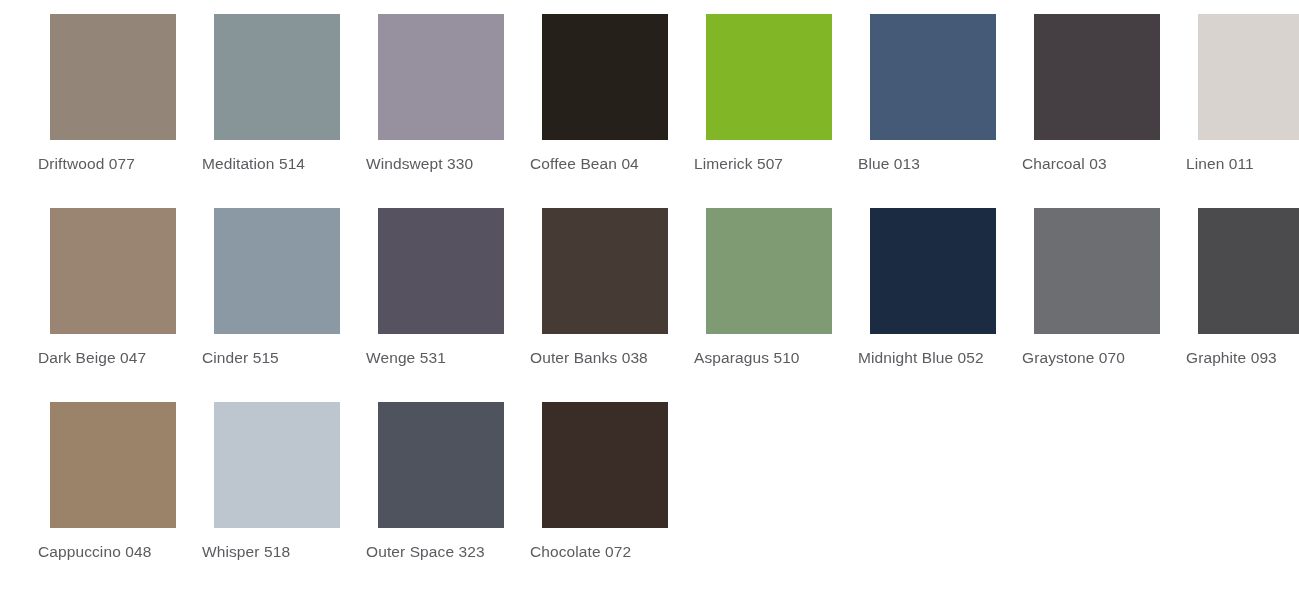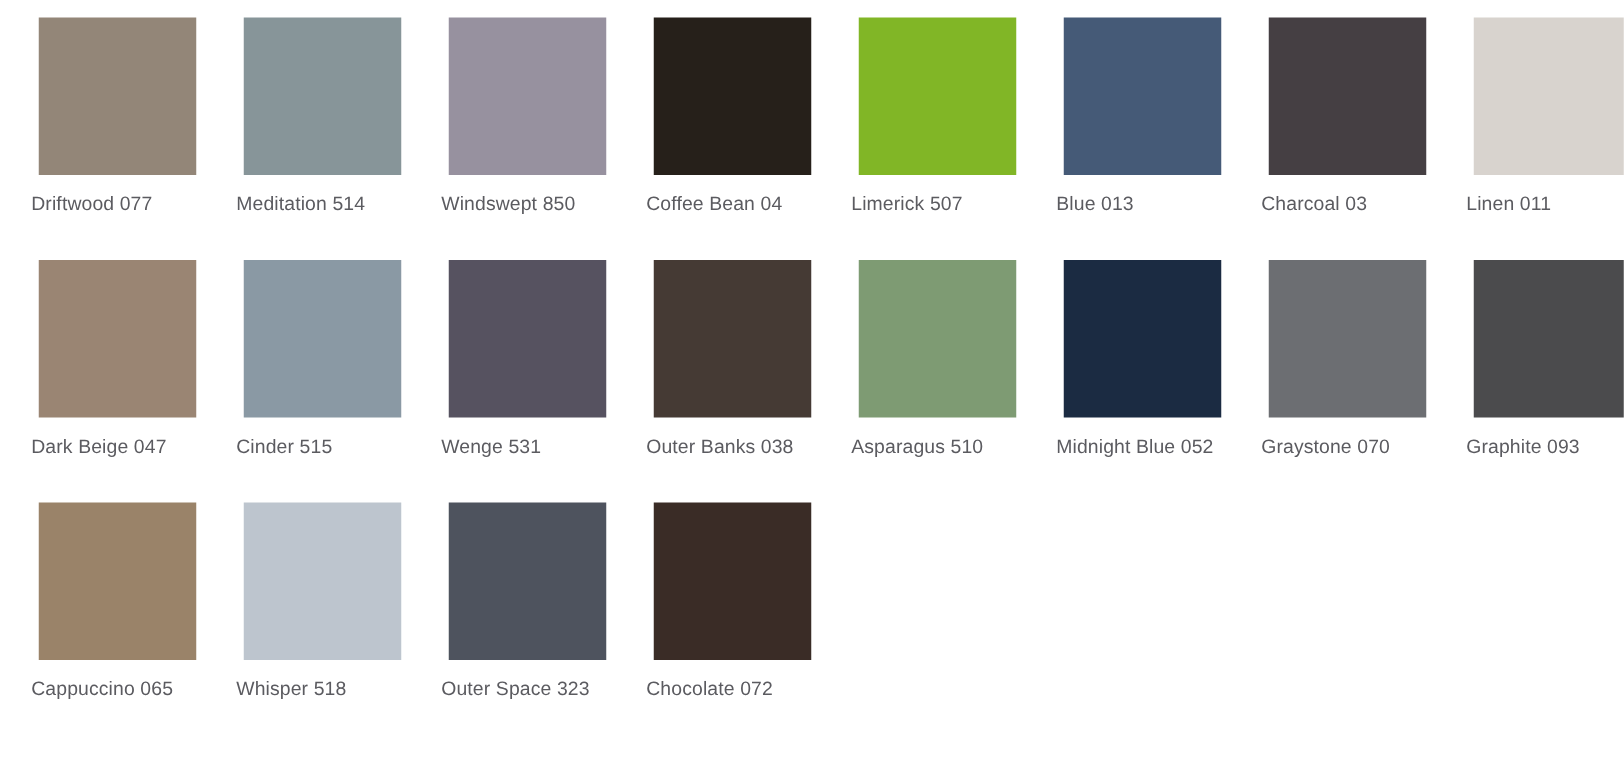--- a/index.html
+++ b/index.html
@@ -27,21 +27,21 @@
     flex-direction: row;
     align-items: flex-start;
     height: 194px;
   }
   .swatch-row.row-3 { height: 200px; }
   .swatch-card {
     width: 164px;
     flex: 0 0 164px;
     display: flex;
     flex-direction: column;
-    align-items: center;
+    align-items: flex-end;
   }
   .swatch-chip {
     width: 126px;
     height: 126px;
     display: block;
   }
   .swatch-label {
     margin-top: 13px;
     width: 138px;
     font-size: 15.5px;
@@ -61,21 +61,21 @@
       <div class="swatch-card">
         <div class="swatch-chip" style="background-color: rgb(147, 134, 120);"></div>
         <div class="swatch-label">Driftwood 077</div>
       </div>
       <div class="swatch-card">
         <div class="swatch-chip" style="background-color: rgb(135, 149, 153);"></div>
         <div class="swatch-label">Meditation 514</div>
       </div>
       <div class="swatch-card">
         <div class="swatch-chip" style="background-color: rgb(151, 145, 159);"></div>
-        <div class="swatch-label">Windswept 850</div>
+        <div class="swatch-label">Windswept 330</div>
       </div>
       <div class="swatch-card">
         <div class="swatch-chip" style="background-color: rgb(38, 32, 26);"></div>
         <div class="swatch-label">Coffee Bean 04</div>
       </div>
       <div class="swatch-card">
         <div class="swatch-chip" style="background-color: rgb(129, 182, 38);"></div>
         <div class="swatch-label">Limerick 507</div>
       </div>
       <div class="swatch-card">
@@ -121,21 +121,21 @@
         <div class="swatch-label">Graystone 070</div>
       </div>
       <div class="swatch-card">
         <div class="swatch-chip" style="background-color: rgb(75, 75, 77);"></div>
         <div class="swatch-label">Graphite 093</div>
       </div>
     </div>
     <div class="swatch-row row-3">
       <div class="swatch-card">
         <div class="swatch-chip" style="background-color: rgb(154, 131, 105);"></div>
-        <div class="swatch-label">Cappuccino 065</div>
+        <div class="swatch-label">Cappuccino 048</div>
       </div>
       <div class="swatch-card">
         <div class="swatch-chip" style="background-color: rgb(189, 197, 206);"></div>
         <div class="swatch-label">Whisper 518</div>
       </div>
       <div class="swatch-card">
         <div class="swatch-chip" style="background-color: rgb(78, 83, 94);"></div>
         <div class="swatch-label">Outer Space 323</div>
       </div>
       <div class="swatch-card">

